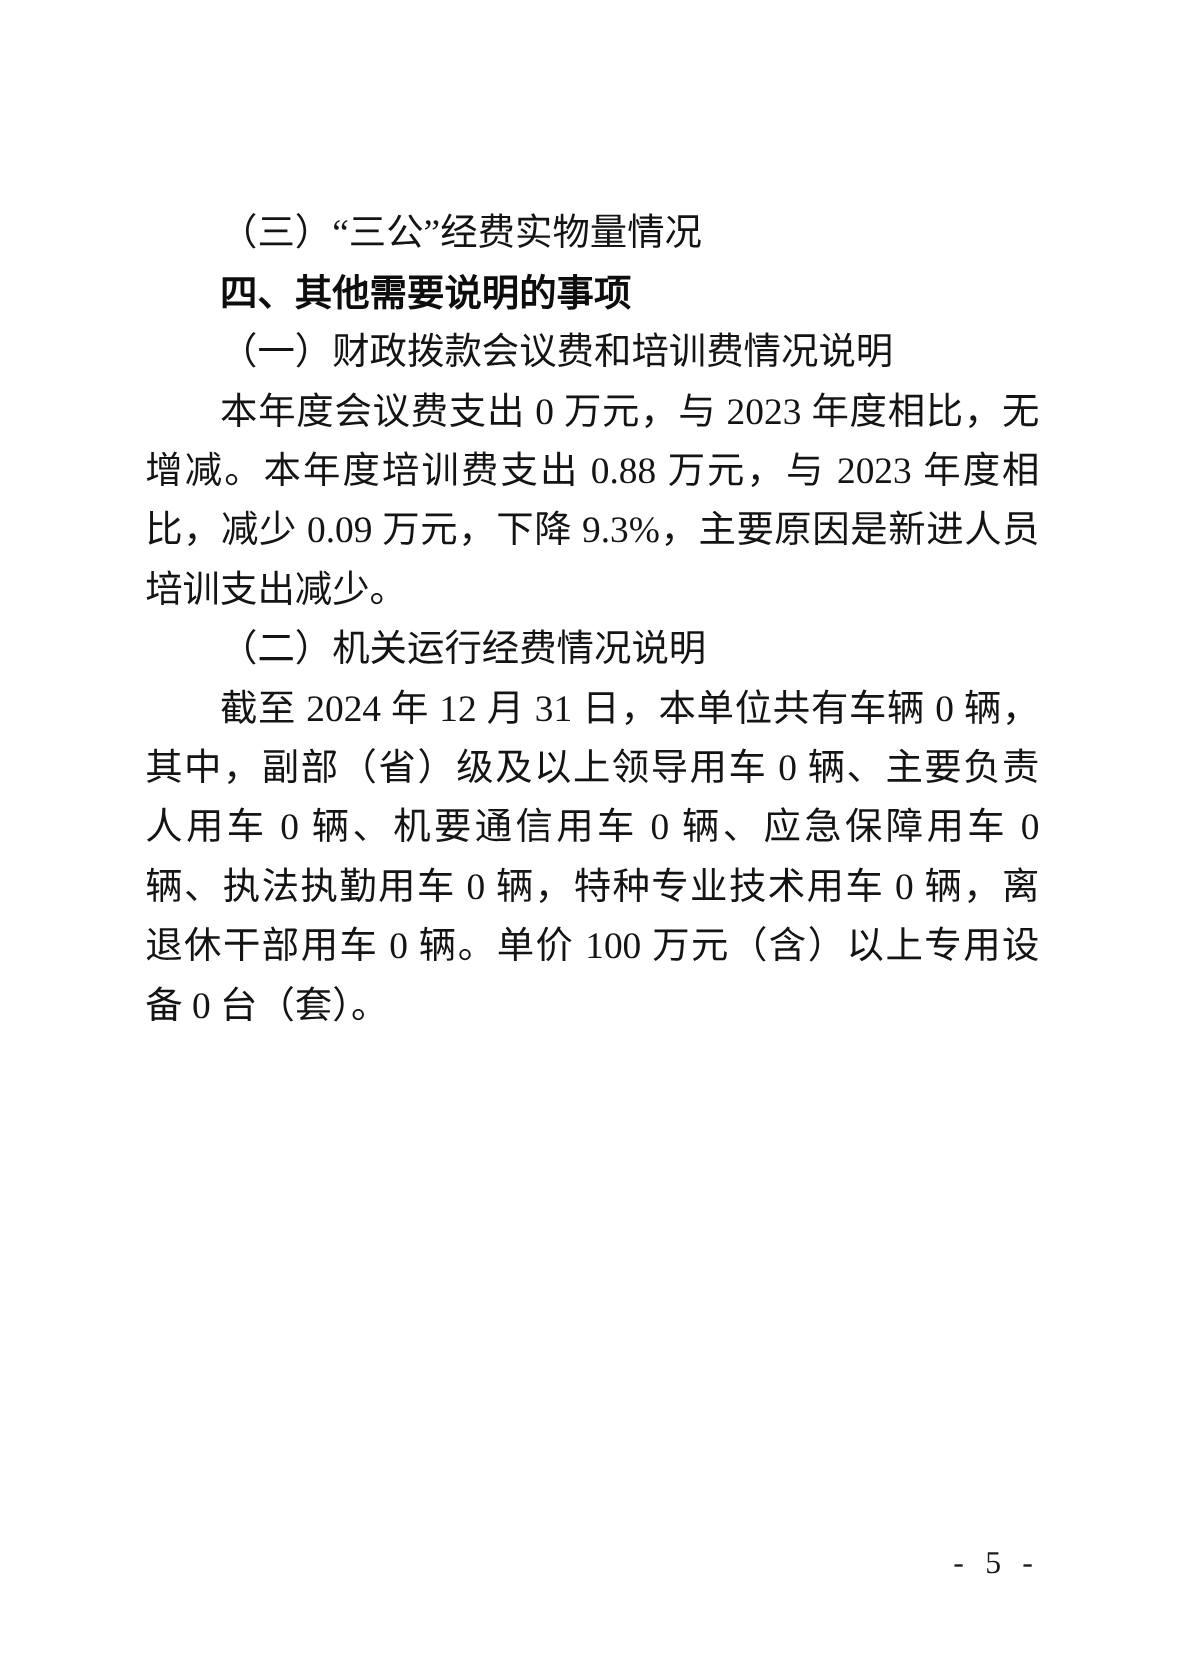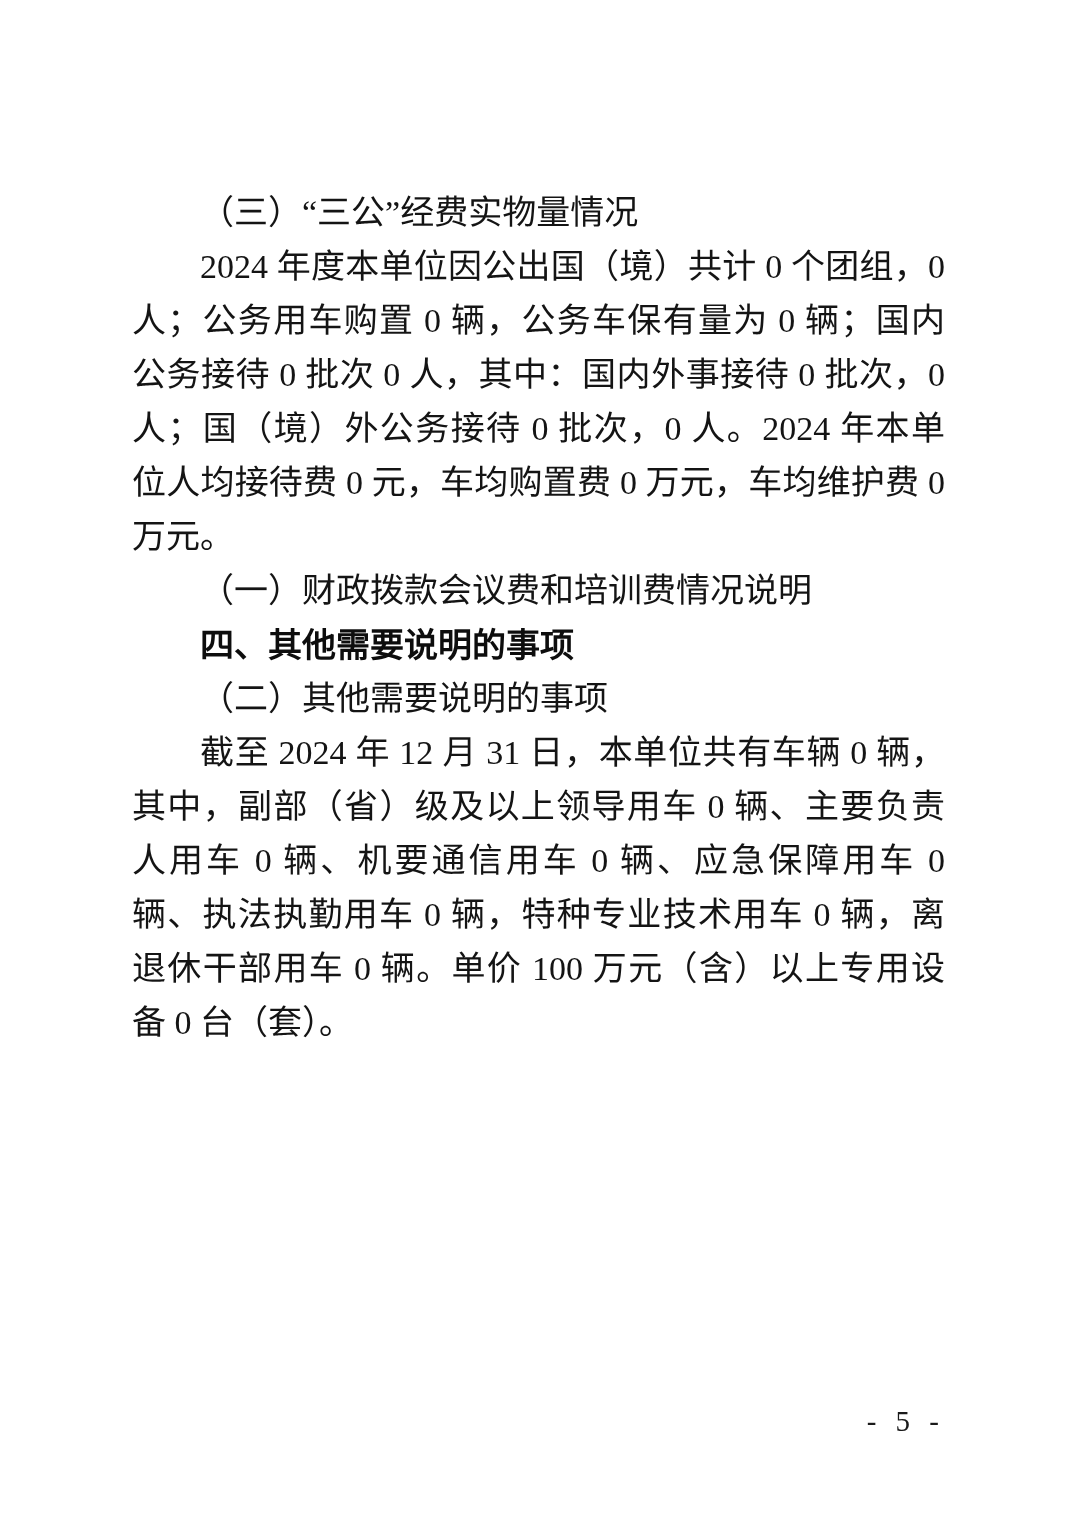--- a/index.html
+++ b/index.html
@@ -53,20 +53,20 @@
     color: #1a1a1a;
     font-family: "Liberation Serif", "DejaVu Serif", serif;
   }
 </style>
 </head>
 <body>
 
 <div class="page">
   <div class="text-area">
     <div class="block subheading">（三）“三公”经费实物量情况</div>
-    <div class="block para">2024 年度本单位因公出国（境）共计 0 个团组，0 人；公务用车购置 0 辆，公务车保有量为 0 辆；国内公务接待 0 批次 0 人，其中：国内外事接待 0 批次，0 人；国（境）外公务接待 0 批次，0 人。2024 年本单位人均接待费 0 元，车均购置费 0 万元，车均维护费 0 万元。</div>
+    <div class="block heading">四、其他需要说明的事项</div>
     <div class="block subheading">（一）财政拨款会议费和培训费情况说明</div>
-    <div class="block heading">四、其他需要说明的事项</div>
-    <div class="block subheading">（二）其他需要说明的事项</div>
+    <div class="block para">本年度会议费支出 0 万元，与 2023 年度相比，无增减。本年度培训费支出 0.88 万元，与 2023 年度相比，减少 0.09 万元，下降 9.3%，主要原因是新进人员培训支出减少。</div>
+    <div class="block subheading">（二）机关运行经费情况说明</div>
     <div class="block para">截至 2024 年 12 月 31 日，本单位共有车辆 0 辆，其中，副部（省）级及以上领导用车 0 辆、主要负责人用车 0 辆、机要通信用车 0 辆、应急保障用车 0 辆、执法执勤用车 0 辆，特种专业技术用车 0 辆，离退休干部用车 0 辆。单价 100 万元（含）以上专用设备 0 台（套）。</div>
   </div>
   <div class="page-number">- 5 -</div>
 </div>
 
 </body></html>

